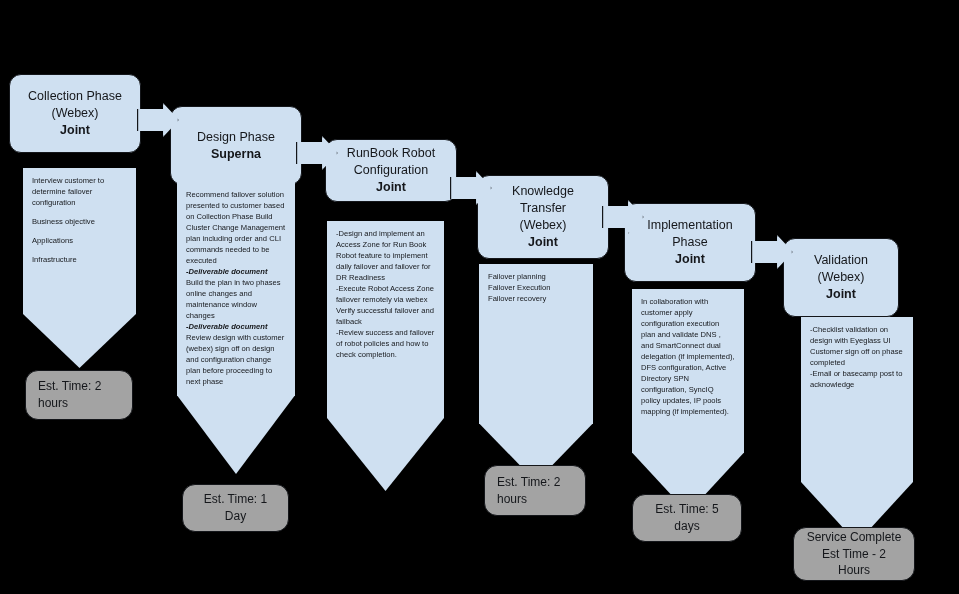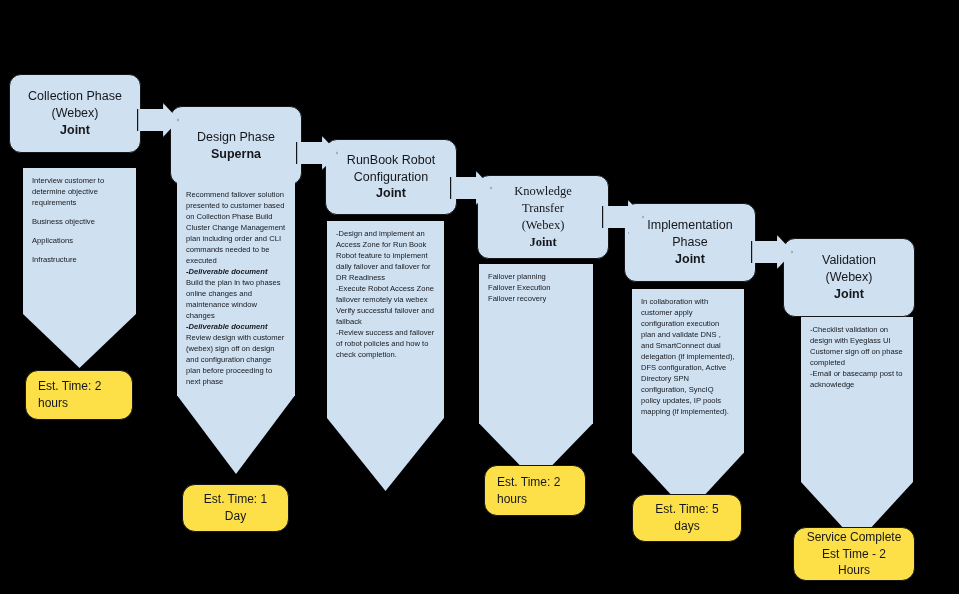--- a/index.html
+++ b/index.html
@@ -81,21 +81,21 @@
     margin-top: 8px;
   }
   .detail-box b {
     font-weight: bold;
     font-style: italic;
   }
 
   
   .time-box {
     position: absolute;
-    background: #fde047;
+    background: #a3a3a3;
     border: 1px solid #14161a;
     border-radius: 13px;
     box-sizing: border-box;
     display: flex;
     align-items: center;
     color: #15171b;
     font-size: 12px;
     line-height: 1.4;
     padding: 6px 12px;
   }
@@ -116,37 +116,37 @@
     <span class="pl">Collection Phase</span>
     <span class="pl">(Webex)</span>
     <span class="role">Joint</span>
   </div>
 
   <div class="phase-box" style="left:170px; top:106px; width:132px; height:79px;">
     <span class="pl">Design Phase</span>
     <span class="role">Superna</span>
   </div>
 
-  <div class="phase-box" style="left:325px; top:139px; width:132px; height:76px;">
+  <div class="phase-box" style="left:325px; top:139px; width:132px; height:63px;">
     <span class="pl">RunBook Robot Configuration</span>
     <span class="role">Joint</span>
   </div>
 
-  <div class="phase-box" style="left:477px; top:175px; width:132px; height:84px;font-family:Liberation Serif, serif;">
+  <div class="phase-box" style="left:477px; top:175px; width:132px; height:84px;">
     <span class="pl">Knowledge Transfer</span>
     <span class="pl">(Webex)</span>
     <span class="role">Joint</span>
   </div>
 
   <div class="phase-box" style="left:624px; top:203px; width:132px; height:79px;">
     <span class="pl">Implementation Phase</span>
     <span class="role">Joint</span>
   </div>
 
-  <div class="phase-box" style="left:783px; top:238px; width:132px; height:79px;">
+  <div class="phase-box" style="left:783px; top:238px; width:116px; height:79px;">
     <span class="pl">Validation</span>
     <span class="pl">(Webex)</span>
     <span class="role">Joint</span>
   </div>
 
   <div class="arrow-right" style="left:137px; top:103px; width:42px; height:34px;">
     <span class="edge"></span>
   </div>
   <div class="arrow-right" style="left:296px; top:136px; width:42px; height:34px;">
     <span class="edge"></span>
@@ -158,21 +158,21 @@
     <span class="edge"></span>
   </div>
   <div class="arrow-right" style="left:751px; top:235px; width:42px; height:34px;">
     <span class="edge"></span>
   </div>
 
   <div class="detail-box" style="left:23px; top:168px; width:113px; height:200px;
               -webkit-clip-path: polygon(0 0, 100% 0, 100% 73%, 50% 100%, 0 73%);
               clip-path: polygon(0 0, 100% 0, 100% 73%, 50% 100%, 0 73%);">
     <div class="body">
-      <p>Interview customer to determine objective requirements</p>
+      <p>Interview customer to determine failover configuration</p>
       <p class="gap">Business objective</p>
       <p class="gap">Applications</p>
       <p class="gap">Infrastructure</p>
     </div>
   </div>
 
   <div class="detail-box" style="left:177px; top:182px; width:118px; height:292px;
               -webkit-clip-path: polygon(0 0, 100% 0, 100% 73%, 50% 100%, 0 73%);
               clip-path: polygon(0 0, 100% 0, 100% 73%, 50% 100%, 0 73%);">
     <div class="body">

